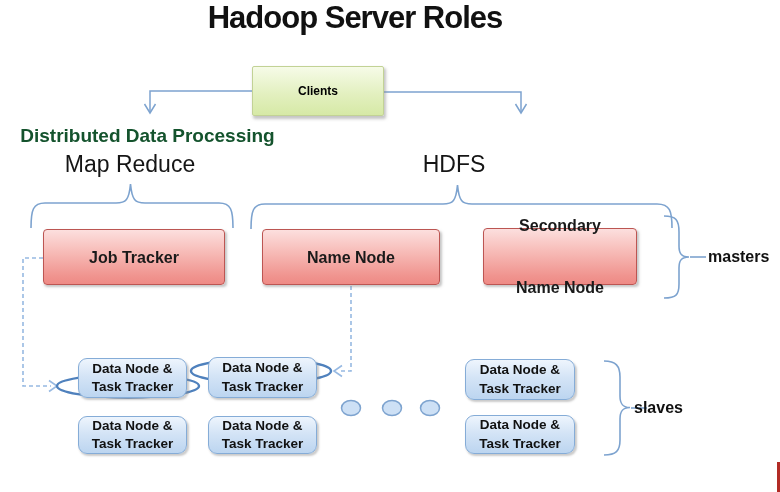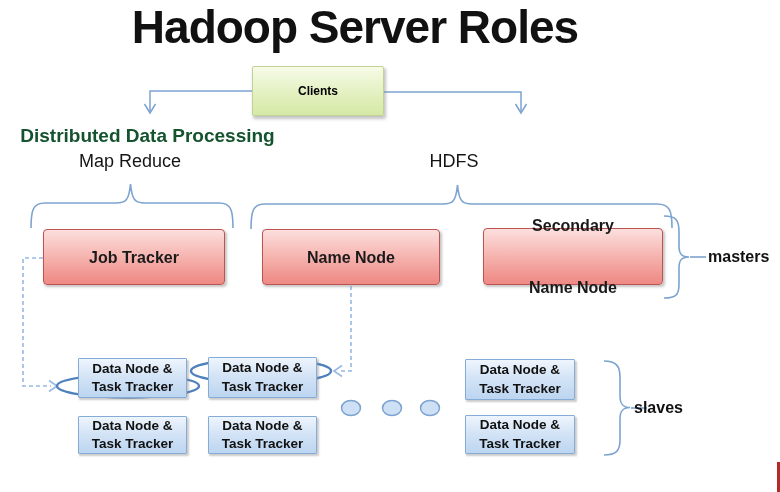--- a/index.html
+++ b/index.html
@@ -3,44 +3,44 @@
 <meta charset="utf-8">
 <style>
   html,body{margin:0;padding:0;background:#fff;}
   #stage{
     position:relative;width:780px;height:492px;background:#ffffff;overflow:hidden;
     font-family:"Liberation Sans",sans-serif;color:#000;
   }
   .abs{position:absolute;}
   #title{
     left:120px;top:0px;width:470px;text-align:center;
-    font-size:46px;font-weight:600;letter-spacing:-1px;color:#111;
+    font-size:31px;font-weight:600;letter-spacing:-1px;color:#111;
   }
   .heading{font-size:19px;font-weight:700;text-align:center;color:#14532d;}
-  .tech{font-size:18px;font-weight:400;text-align:center;color:#151515;}
+  .tech{font-size:23px;font-weight:400;text-align:center;color:#151515;}
   .grouplabel{font-size:16px;font-weight:700;color:#111;}
   .node{
     display:flex;flex-direction:column;align-items:center;justify-content:center;
     text-align:center;box-sizing:border-box;
   }
   .clients-node{
     background:linear-gradient(180deg,#f6fbe8 0%,#e3f0c0 55%,#d6e9a6 100%);
     border:1.5px solid #c2d295;border-radius:2px;
     box-shadow:1.5px 2.5px 3px rgba(140,140,140,.5);
     font-size:12px;font-weight:600;
   }
   .master-node{
     background:linear-gradient(180deg,#fcdfde 0%,#f7bcb8 40%,#f0948f 85%,#ee8a85 100%);
     border:1.6px solid #bc5552;border-radius:4px;
     box-shadow:1.5px 2px 2.5px rgba(140,140,140,.5);
     font-size:16px;font-weight:700;line-height:25px;color:#1a1a1a;
   }
   .slave-node{
     background:linear-gradient(180deg,#eef5fd 0%,#d4e4f6 45%,#bcd5f0 100%);
-    border:1.4px solid #85acd7;border-radius:1px;
+    border:1.4px solid #85acd7;border-radius:9px;
     box-shadow:1.5px 2px 2px rgba(140,140,140,.45);
     font-size:13.5px;font-weight:700;line-height:18.5px;color:#111;
   }
   svg{position:absolute;left:0;top:0;pointer-events:none;}
 </style>
 </head>
 <body>
 
 <div id="stage">
 
@@ -105,21 +105,21 @@
   <div class="abs heading" style="left:5px;top:125px;width:285px;">Distributed Data Processing</div>
   <div class="abs tech" style="left:60px;top:151px;width:140px;">Map Reduce</div>
   <div class="abs node master-node" style="left:43px;top:229px;width:182px;height:56px;">
     <span>Job Tracker</span>
   </div>
 
   <div class="abs tech" style="left:404px;top:151px;width:100px;">HDFS</div>
   <div class="abs node master-node" style="left:262px;top:229px;width:178px;height:56px;">
     <span>Name Node</span>
   </div>
-  <div class="abs node master-node" style="left:483px;top:228px;width:180px;height:57px;gap:37px;">
+  <div class="abs node master-node" style="left:483px;top:228px;width:154px;height:57px;gap:37px;">
     <span>Secondary</span>
     <span>Name Node</span>
   </div>
 
   <div class="abs grouplabel" style="left:708px;top:248px;">masters</div>
   <div class="abs grouplabel" style="left:634px;top:399px;">slaves</div>
 
   <div class="abs node slave-node" style="left:78px;top:358px;width:109px;height:40px;">
     <span>Data Node &amp;</span>
     <span>Task Tracker</span>

